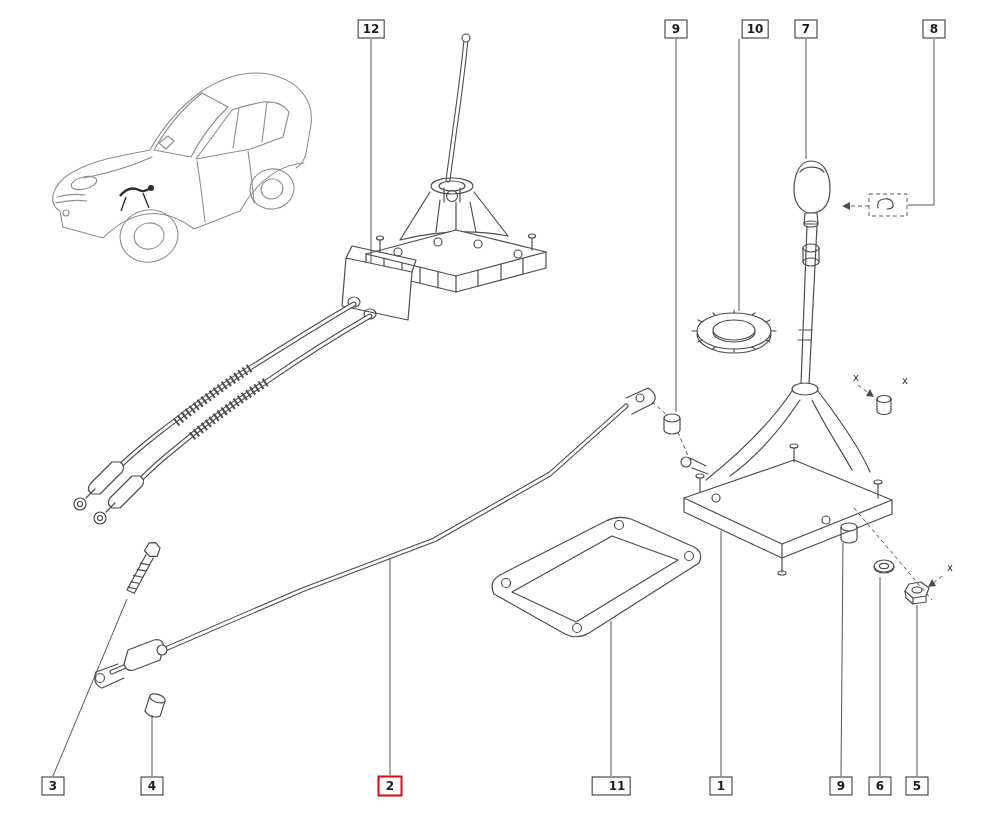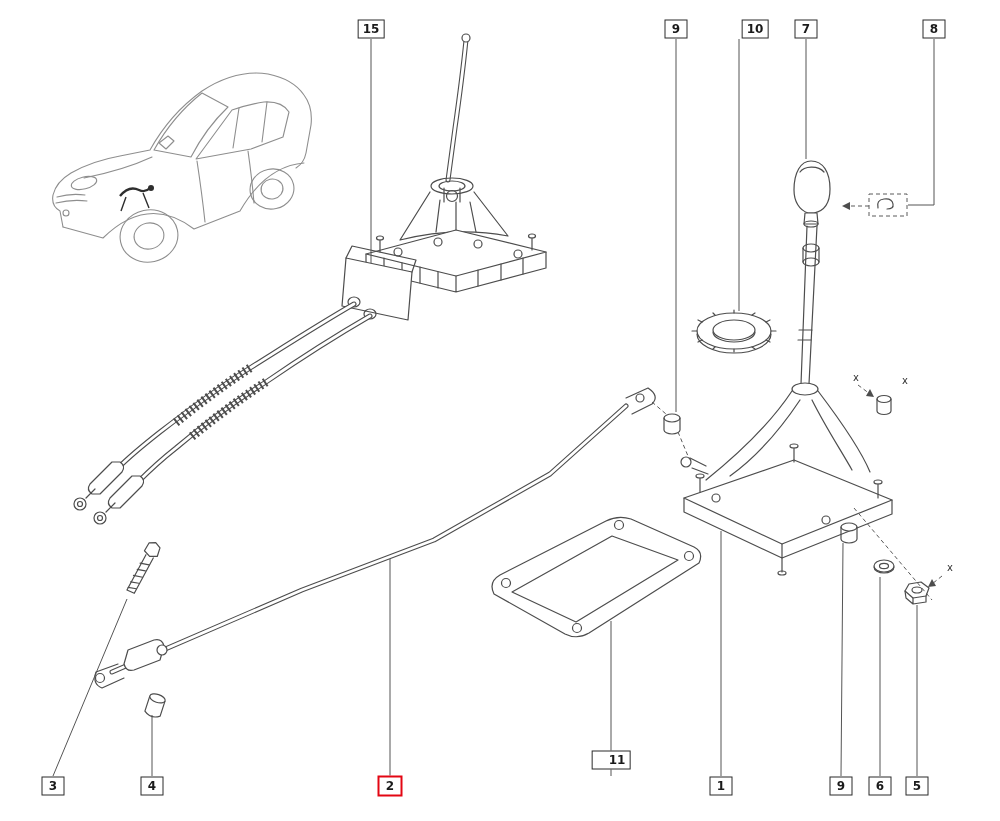--- a/index.html
+++ b/index.html
@@ -253,27 +253,27 @@
         <polyline points="390,776 390,559"></polyline>
         <polyline points="611,776 611,621"></polyline>
         <polyline points="721,776 721,531"></polyline>
         <polyline points="841,776 843,543"></polyline>
         <polyline points="880,776 880,577"></polyline>
         <polyline points="917,776 917,605"></polyline>
       </g>
   </svg>
 
   <div id="callout-layer">
-      <div class="callout" style="left: 371px; top: 29px;">15</div>
+      <div class="callout" style="left: 371px; top: 29px;">12</div>
       <div class="callout" style="left: 676px; top: 29px;">9</div>
       <div class="callout" style="left: 739px; top: 29px; margin-left: 16px;">10</div>
       <div class="callout" style="left: 806px; top: 29px;">7</div>
       <div class="callout" style="left: 934px; top: 29px;">8</div>
       <div class="callout" style="left: 53px; top: 786px;">3</div>
       <div class="callout" style="left: 152px; top: 786px;">4</div>
       <div class="callout highlighted" style="left: 390px; top: 786px;">2</div>
-      <div class="callout" style="left: 611px; top: 760px; padding-left: 16px;">11</div>
+      <div class="callout" style="left: 611px; top: 786px; padding-left: 16px;">11</div>
       <div class="callout" style="left: 721px; top: 786px;">1</div>
       <div class="callout" style="left: 841px; top: 786px;">9</div>
       <div class="callout" style="left: 880px; top: 786px;">6</div>
       <div class="callout" style="left: 917px; top: 786px;">5</div>
     </div>
 </div>
 
 </body></html>

